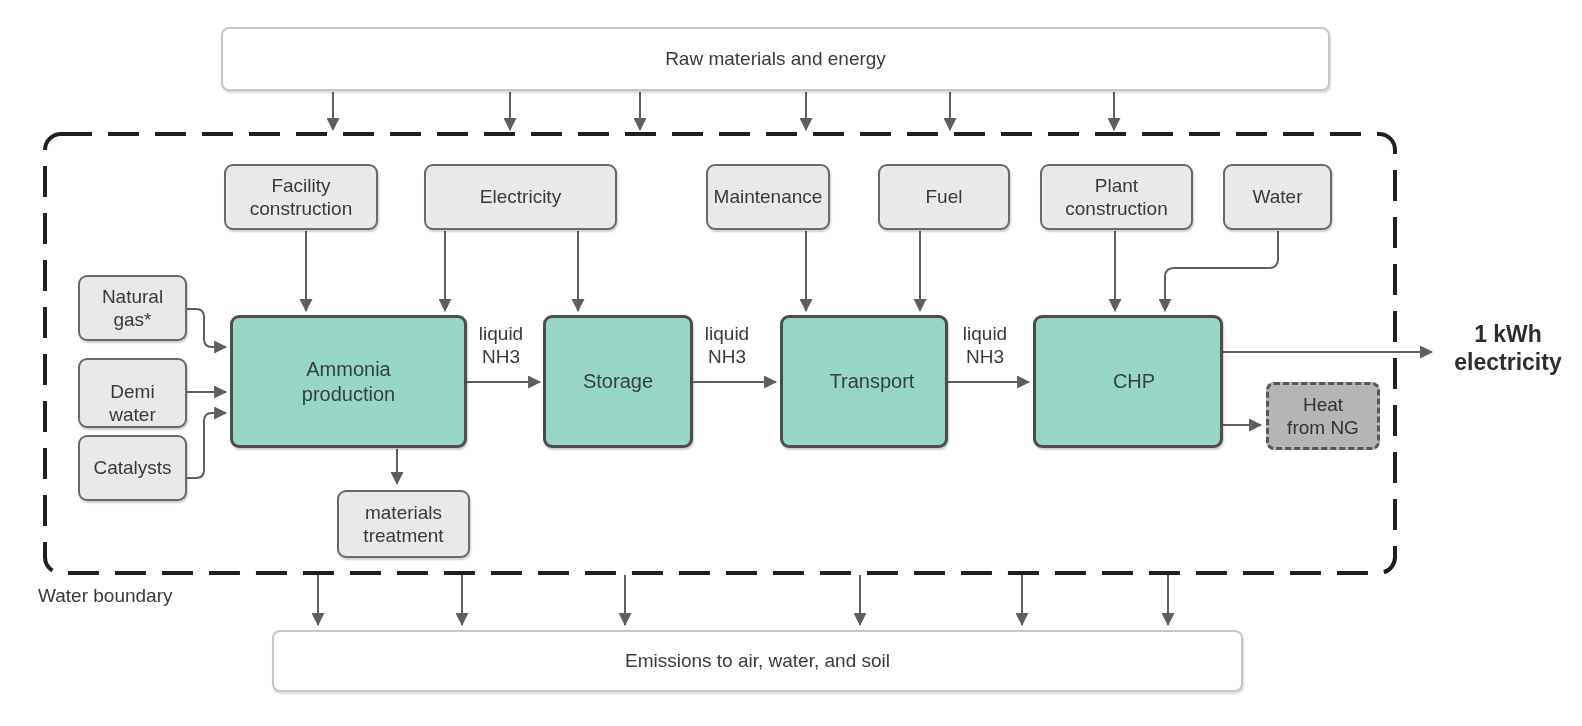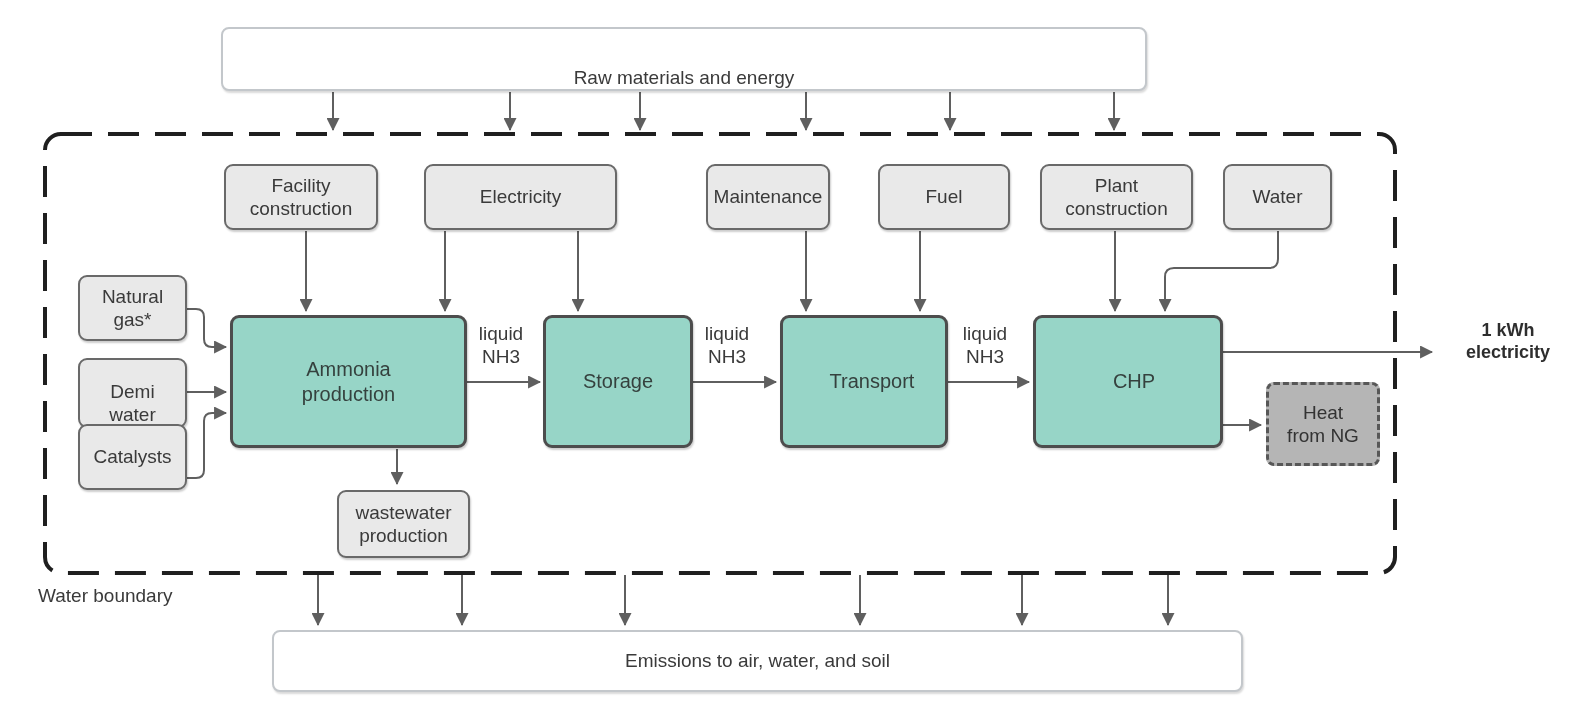--- a/index.html
+++ b/index.html
@@ -47,21 +47,21 @@
     background: #b5b5b5;
     border: 3px dashed #575757;
     border-radius: 8px;
     color: #333333;
   }
   .lbl { position: absolute; text-align: center; }
   .flow-label { width: 70px; }
   .output-label {
     width: 132px;
     font-weight: bold;
-    font-size: 18px;
+    font-size: 23px;
     color: #2e2e2e;
   }
   .boundary-label { text-align: left; }
   .left-input span { display: inline-block; max-width: 94px; }
   .heat-box span { display: inline-block; max-width: 78px; }
   .ammonia span { display: inline-block; max-width: 140px; }
 </style>
 </head>
 <body>
 
@@ -113,21 +113,21 @@
     <g stroke="#5f5f5f" stroke-width="2" fill="none">
       <path d="M318,575 V625" marker-end="url(#arw)"></path>
       <path d="M462,575 V625" marker-end="url(#arw)"></path>
       <path d="M625,575 V625" marker-end="url(#arw)"></path>
       <path d="M860,575 V625" marker-end="url(#arw)"></path>
       <path d="M1022,575 V625" marker-end="url(#arw)"></path>
       <path d="M1168,575 V625" marker-end="url(#arw)"></path>
     </g>
   </svg>
 
-  <div class="box white-box" style="left:221px; top:27px; width:926px; height:64px;align-items:flex-end;">
+  <div class="box white-box" style="left:221px; top:27px; width:1109px; height:64px;">
     <span>Raw materials and energy</span>
   </div>
 
   <div class="box gray-box" style="left:224px; top:164px; width:154px; height:66px;">
     <span>Facility construction</span>
   </div>
   <div class="box gray-box" style="left:424px; top:164px; width:193px; height:66px;">
     <span>Electricity</span>
   </div>
   <div class="box gray-box" style="left:706px; top:164px; width:124px; height:66px;">
@@ -142,42 +142,42 @@
   <div class="box gray-box" style="left:1223px; top:164px; width:109px; height:66px;">
     <span>Water</span>
   </div>
 
   <div class="box gray-box left-input" style="left:78px; top:275px; width:109px; height:66px;">
     <span>Natural gas*</span>
   </div>
   <div class="box gray-box left-input" style="left:78px; top:358px; width:109px; height:70px;align-items:flex-end;">
     <span>Demi water</span>
   </div>
-  <div class="box gray-box left-input" style="left:78px; top:424px; width:109px; height:66px;">
+  <div class="box gray-box left-input" style="left:78px; top:435px; width:109px; height:66px;">
     <span>Catalysts</span>
   </div>
 
   <div class="box teal-box ammonia" style="left:230px; top:315px; width:237px; height:133px;">
     <span>Ammonia production</span>
   </div>
   <div class="box teal-box" style="left:543px; top:315px; width:150px; height:133px;">
     <span>Storage</span>
   </div>
   <div class="box teal-box" style="left:780px; top:315px; width:168px; height:133px;padding-left:16px;">
     <span>Transport</span>
   </div>
   <div class="box teal-box" style="left:1033px; top:315px; width:190px; height:133px;padding-left:12px;">
     <span>CHP</span>
   </div>
 
   <div class="box gray-box" style="left:337px; top:490px; width:133px; height:68px;">
-    <span>wastewater production</span>
+    <span>materials treatment</span>
   </div>
 
-  <div class="box heat-box" style="left:1266px; top:382px; width:114px; height:84px;">
+  <div class="box heat-box" style="left:1266px; top:382px; width:114px; height:68px;">
     <span>Heat from NG</span>
   </div>
 
   <div class="lbl flow-label" style="left:466px; top:322px;">liquid NH3</div>
   <div class="lbl flow-label" style="left:692px; top:322px;">liquid NH3</div>
   <div class="lbl flow-label" style="left:950px; top:322px;">liquid NH3</div>
 
   <div class="lbl output-label" style="left:1442px; top:320px;">1 kWh electricity</div>
 
   <div class="lbl boundary-label" style="left:38px; top:584px;">Water boundary</div>

